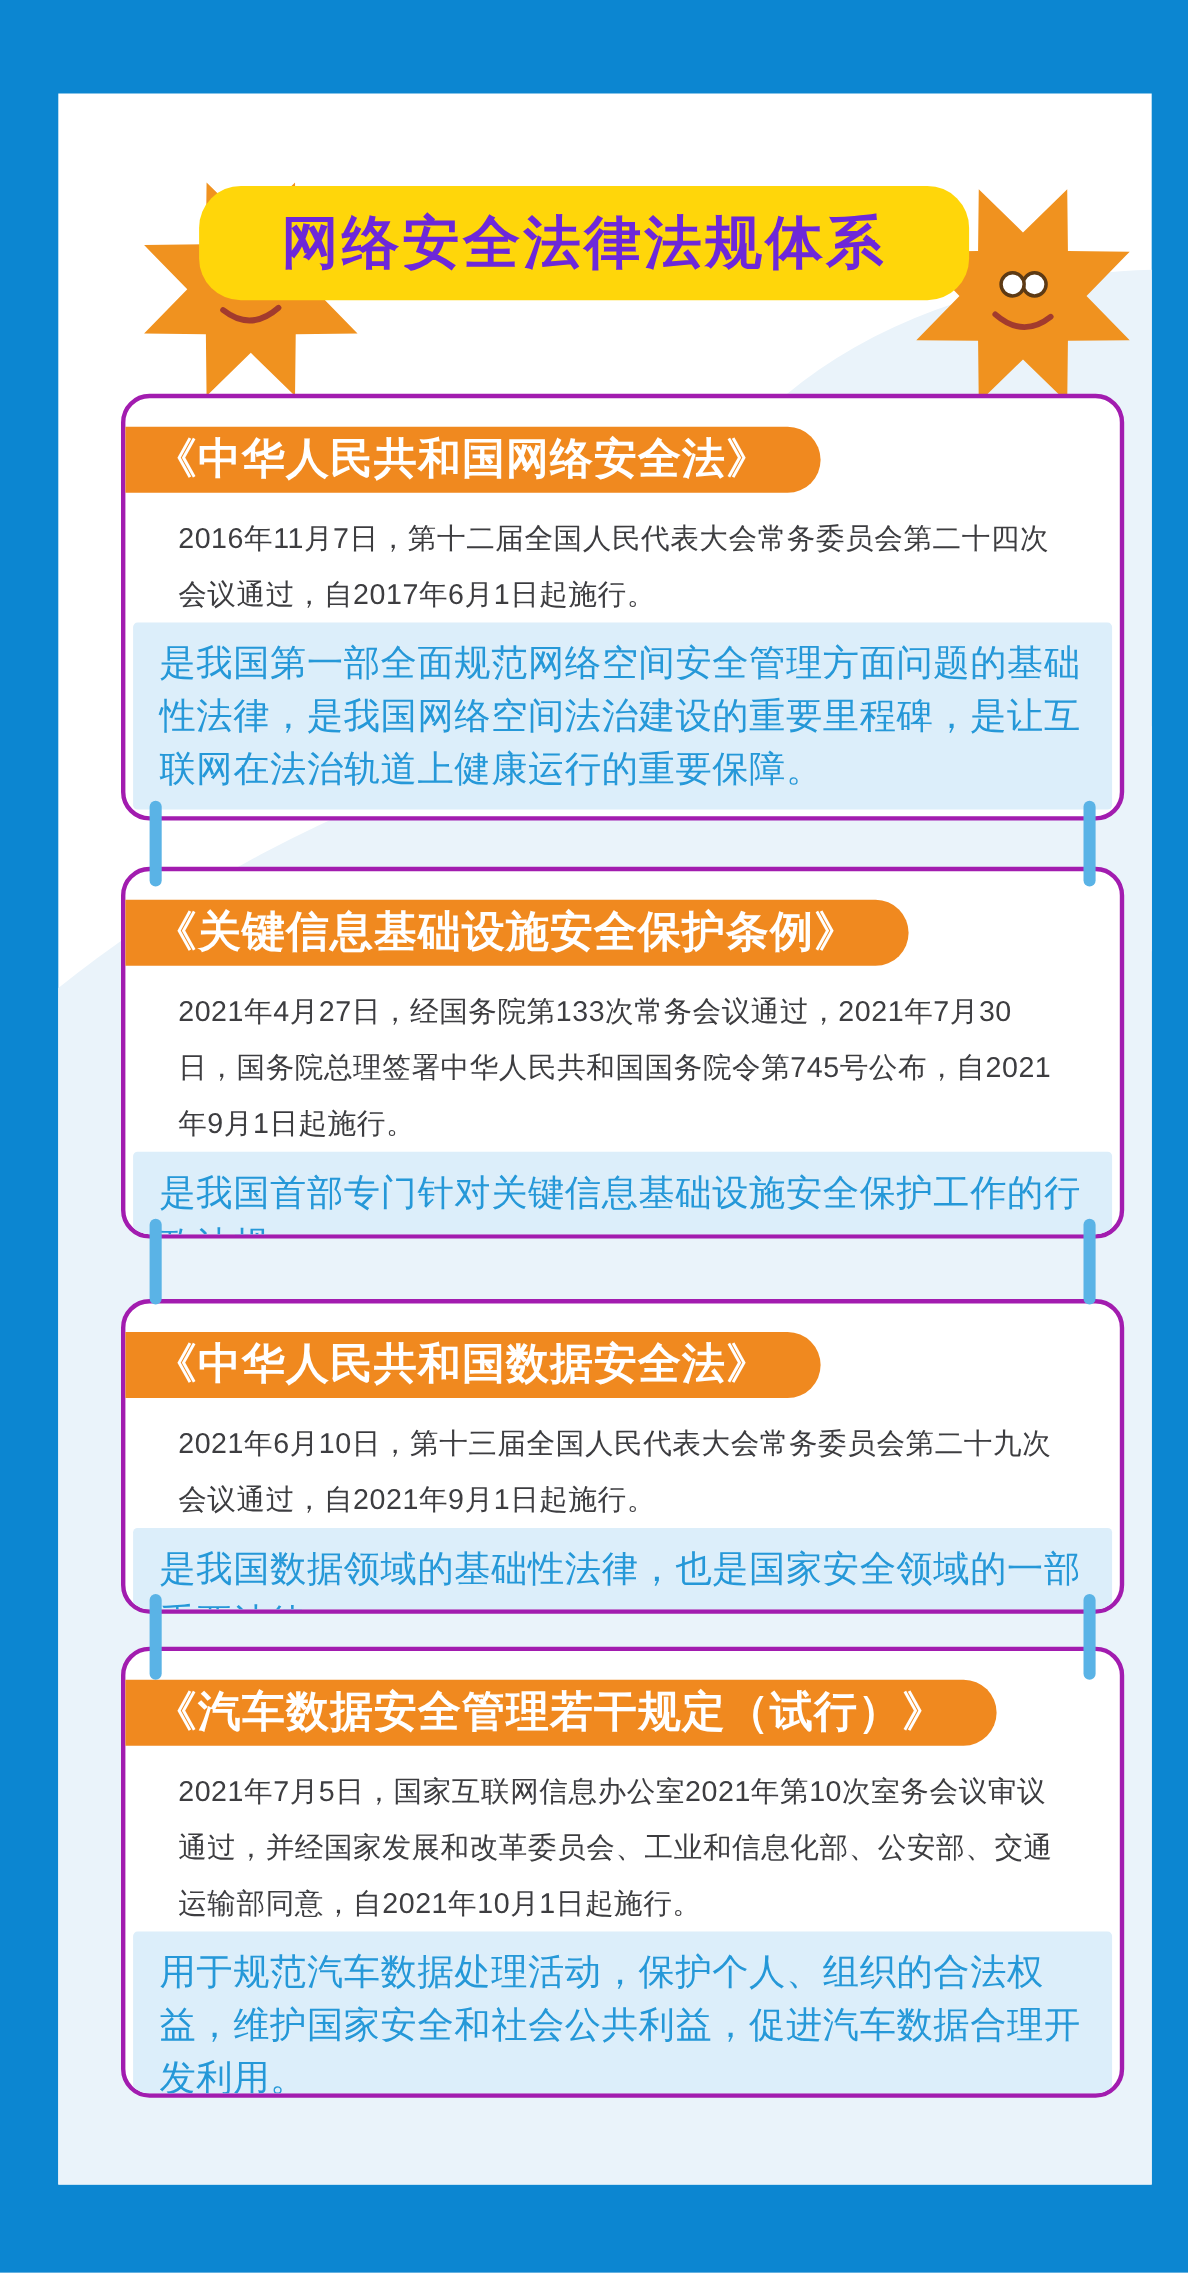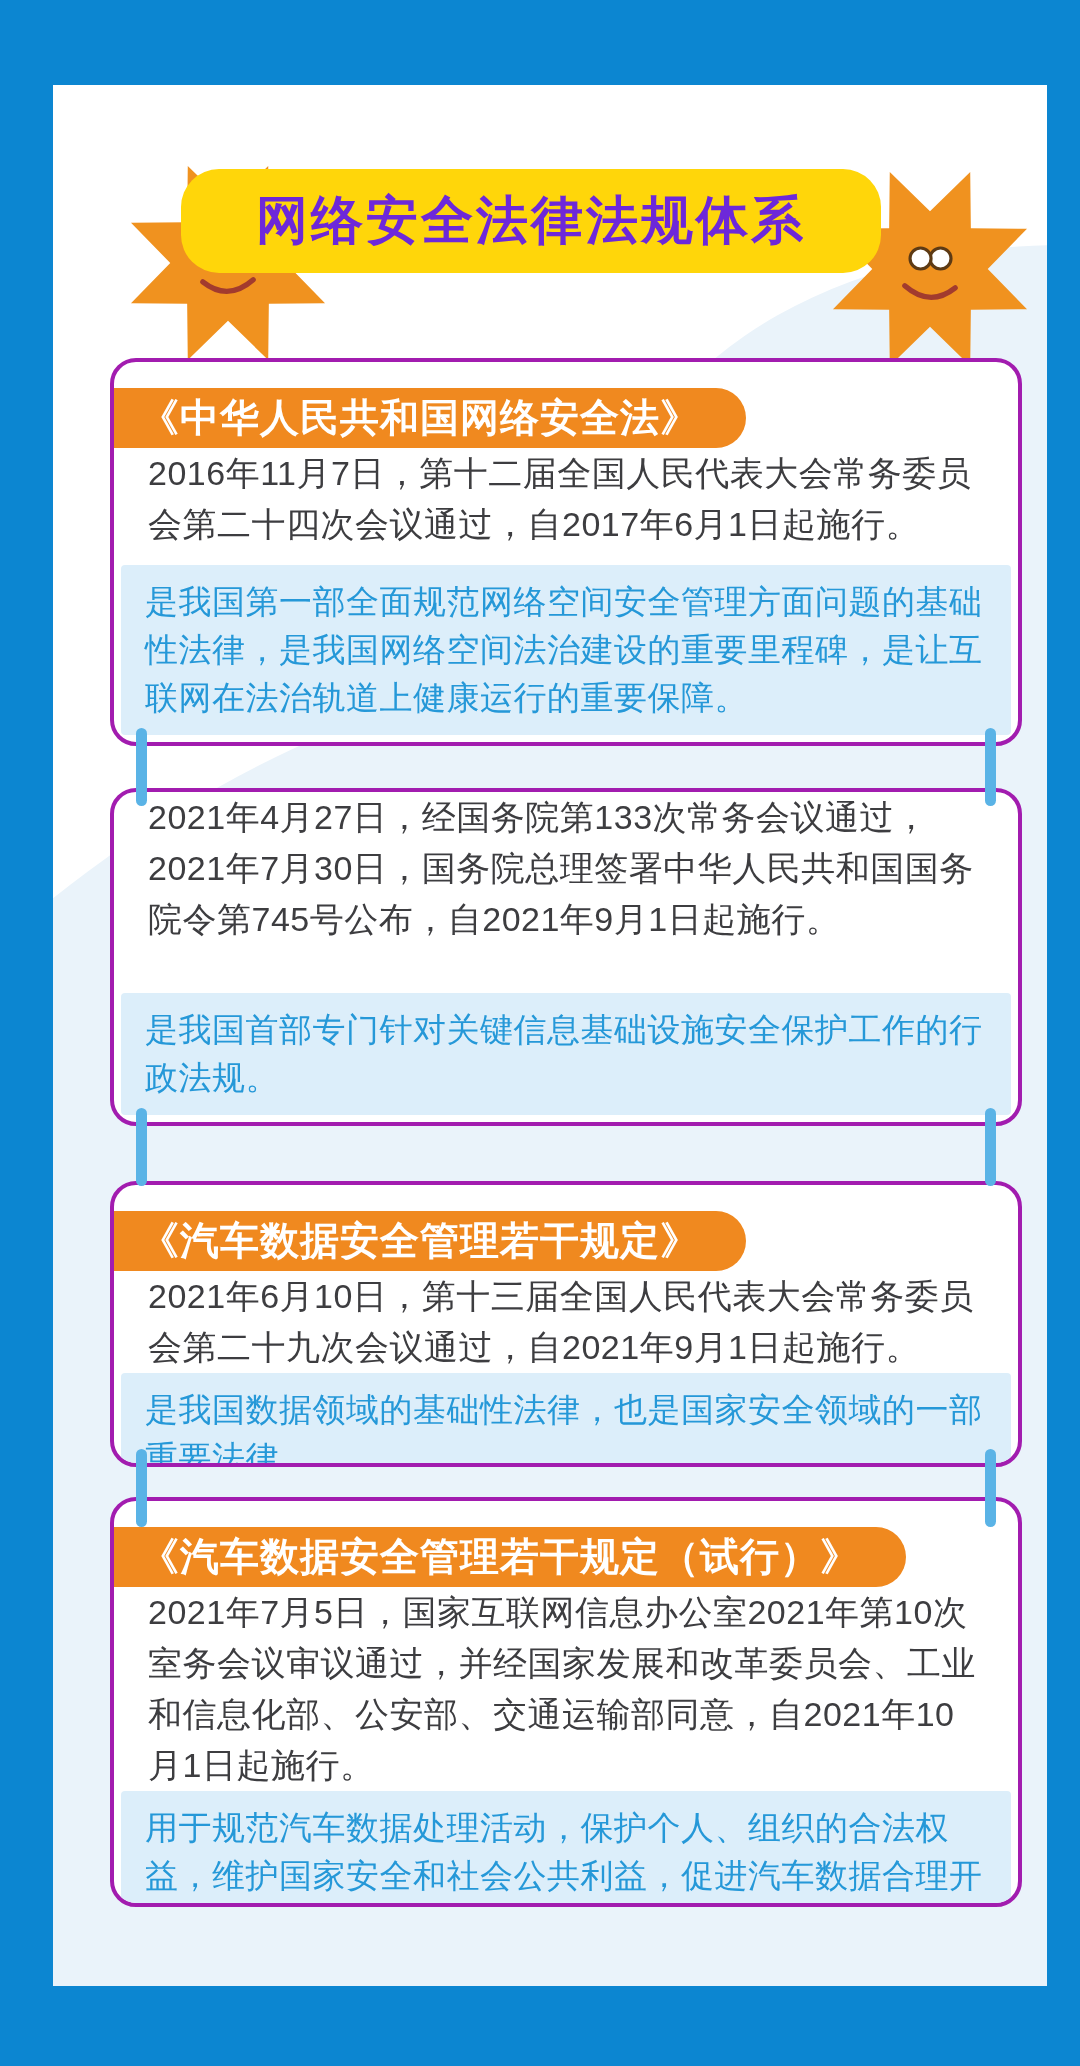--- a/index.html
+++ b/index.html
@@ -44,22 +44,22 @@
   .card3{top:1096px;height:286px;}
   .card4{top:1412px;height:410px;}
   .pill{
     margin:26px 0 0 -4px;width:fit-content;max-width:840px;
     background:#f0891f;color:#ffffff;
     font-size:39px;font-weight:800;line-height:60px;height:60px;
     padding:0 46px 0 30px;border-radius:0 32px 32px 0;
     white-space:nowrap;letter-spacing:1px;
   }
   .body-text{
-    padding:0 34px;
-    font-size:34px;line-height:51px;color:#3d3d40;
+    margin-top:16px;padding:0 48px;
+    font-size:26px;line-height:51px;color:#3d3d40;
     letter-spacing:0.5px;
   }
   .note{
     margin:12px 7px 7px 7px;margin-top:auto;
     background:#dceefa;border-radius:4px;
     padding:13px 24px;
     font-size:33px;line-height:48px;color:#2598d8;
     letter-spacing:0.5px;
   }
   
@@ -101,29 +101,30 @@
     <div class="card card1">
       <div class="pill">《中华人民共和国网络安全法》</div>
       <div class="body-text">2016年11月7日，第十二届全国人民代表大会常务委员会第二十四次会议通过，自2017年6月1日起施行。</div>
       <div class="note">是我国第一部全面规范网络空间安全管理方面问题的基础性法律，是我国网络空间法治建设的重要里程碑，是让互联网在法治轨道上健康运行的重要保障。</div>
     </div>
 
     <span class="tick l t1"></span>
     <span class="tick r t1"></span>
 
     <div class="card card2">
+      <div class="pill">《关键信息基础设施安全保护条例》</div>
       <div class="body-text">2021年4月27日，经国务院第133次常务会议通过，2021年7月30日，国务院总理签署中华人民共和国国务院令第745号公布，自2021年9月1日起施行。</div>
       <div class="note">是我国首部专门针对关键信息基础设施安全保护工作的行政法规。</div>
     </div>
 
     <span class="tick l t2"></span>
     <span class="tick r t2"></span>
 
     <div class="card card3">
-      <div class="pill">《汽车数据安全管理若干规定》</div>
+      <div class="pill">《中华人民共和国数据安全法》</div>
       <div class="body-text">2021年6月10日，第十三届全国人民代表大会常务委员会第二十九次会议通过，自2021年9月1日起施行。</div>
       <div class="note">是我国数据领域的基础性法律，也是国家安全领域的一部重要法律。</div>
     </div>
 
     <span class="tick l t3"></span>
     <span class="tick r t3"></span>
 
     <div class="card card4">
       <div class="pill">《汽车数据安全管理若干规定（试行）》</div>
       <div class="body-text">2021年7月5日，国家互联网信息办公室2021年第10次室务会议审议通过，并经国家发展和改革委员会、工业和信息化部、公安部、交通运输部同意，自2021年10月1日起施行。</div>

